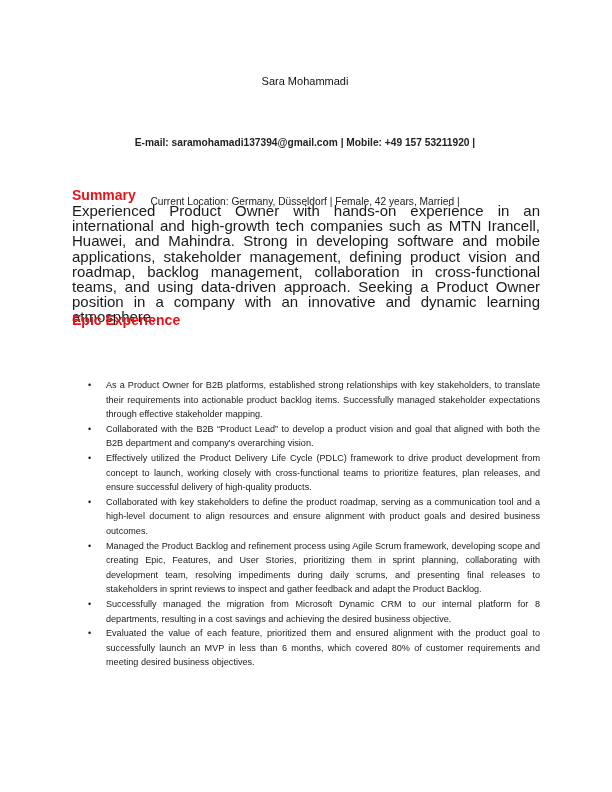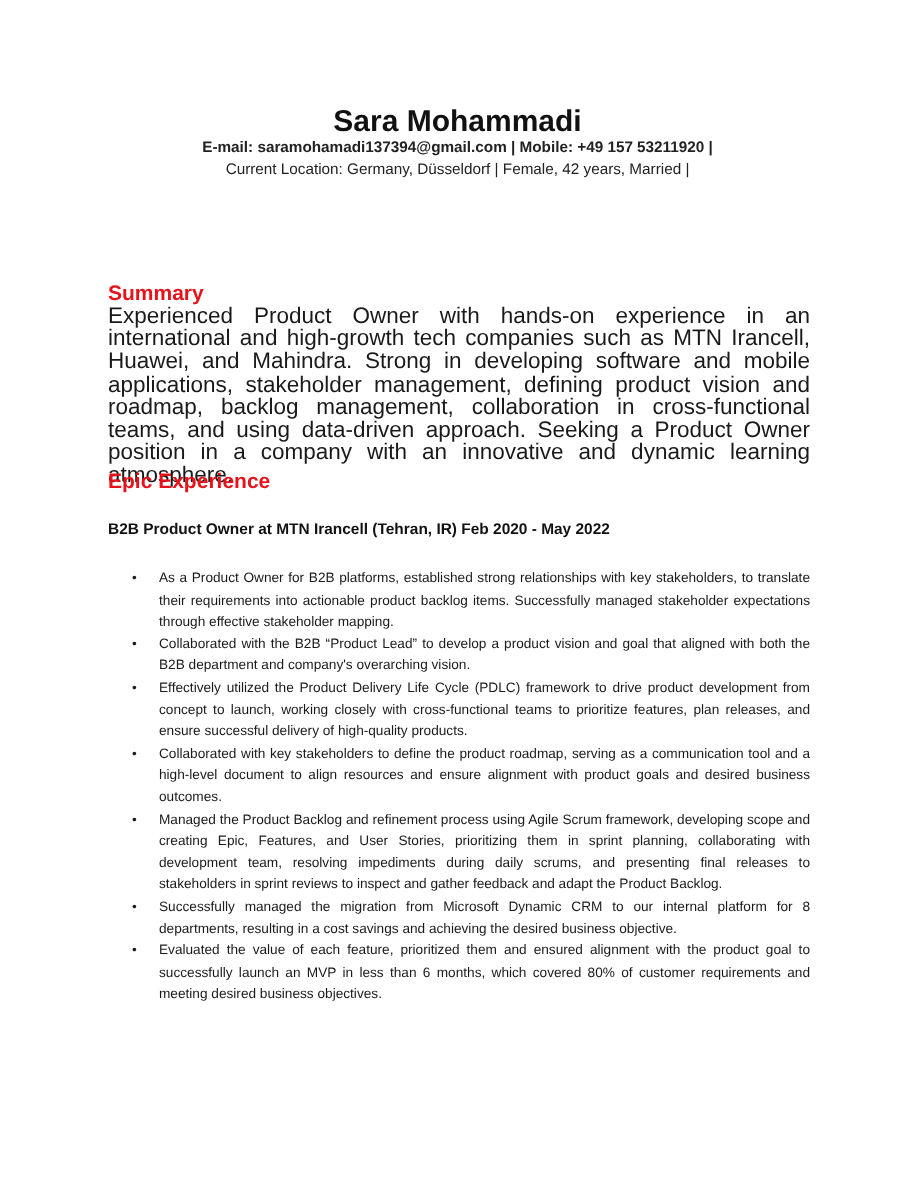--- a/index.html
+++ b/index.html
@@ -22,29 +22,30 @@
       background: #fff;
     }
     .header {
       position: absolute;
       left: 60px;
       width: 490px;
       top: 72px;
       text-align: center;
     }
     .name {
-      font-weight: bold;
-      font-size: 20px;
+      font-weight: normal;
+      font-size: 11px;
       line-height: 19px;
       color: #111;
     }
     .contact-line {
       font-size: 10.2px;
       line-height: 15.2px;
       color: #222;
+      margin-top: 44px;
     }
     .contact-line.bold { font-weight: bold; }
     .link {
       color: #0563c1;
       text-decoration: underline;
     }
     .section-title {
       position: absolute;
       left: 72px;
       font-weight: bold;
@@ -101,21 +102,20 @@
   <div class="header">
     <div class="name">Sara Mohammadi</div>
     <div class="contact-line bold">E-mail: saramohamadi137394@gmail.com | Mobile: +49 157 53211920 |</div>
     <div class="contact-line">Current Location: Germany, Düsseldorf | Female, 42 years, Married |</div>
   </div>
 
   <div class="section-title" style="top:170px;margin-top:17px;">Summary</div>
   <div class="paragraph" style="top:203px;">Experienced Product Owner with hands-on experience in an international and high-growth tech companies such as MTN Irancell, Huawei, and Mahindra. Strong in developing software and mobile applications, stakeholder management, defining product vision and roadmap, backlog management, collaboration in cross-functional teams, and using data-driven approach. Seeking a Product Owner position in a company with an innovative and dynamic learning atmosphere.</div>
 
   <div class="section-title" style="top:312px;">Epic Experience</div>
-  <div class="job-title">B2B Product Owner at MTN Irancell (Tehran, IR) Feb 2020 - May 2022</div>
 
   <ul class="bullets">
     <li><span class="dot">•</span><span>As a Product Owner for B2B platforms, established strong relationships with key stakeholders, to translate their requirements into actionable product backlog items. Successfully managed stakeholder expectations through effective stakeholder mapping.</span></li>
     <li><span class="dot">•</span><span>Collaborated with the B2B “Product Lead” to develop a product vision and goal that aligned with both the B2B department and company's overarching vision.</span></li>
     <li><span class="dot">•</span><span>Effectively utilized the Product Delivery Life Cycle (PDLC) framework to drive product development from concept to launch, working closely with cross-functional teams to prioritize features, plan releases, and ensure successful delivery of high-quality products.</span></li>
     <li><span class="dot">•</span><span>Collaborated with key stakeholders to define the product roadmap, serving as a communication tool and a high-level document to align resources and ensure alignment with product goals and desired business outcomes.</span></li>
     <li><span class="dot">•</span><span>Managed the Product Backlog and refinement process using Agile Scrum framework, developing scope and creating Epic, Features, and User Stories, prioritizing them in sprint planning, collaborating with development team, resolving impediments during daily scrums, and presenting final releases to stakeholders in sprint reviews to inspect and gather feedback and adapt the Product Backlog.</span></li>
     <li><span class="dot">•</span><span>Successfully managed the migration from Microsoft Dynamic CRM to our internal platform for 8 departments, resulting in a cost savings and achieving the desired business objective.</span></li>
     <li><span class="dot">•</span><span>Evaluated the value of each feature, prioritized them and ensured alignment with the product goal to successfully launch an MVP in less than 6 months, which covered 80% of customer requirements and meeting desired business objectives.</span></li>
   </ul>

